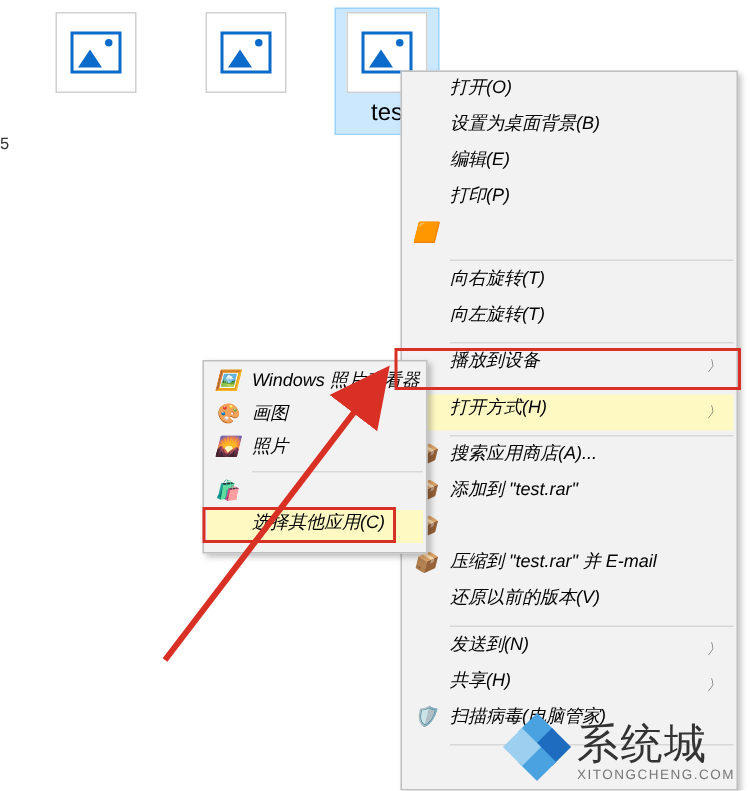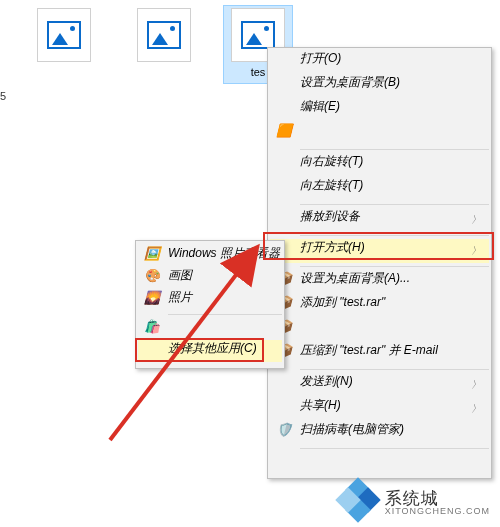--- a/index.html
+++ b/index.html
@@ -27,21 +27,21 @@
     border: 1px solid #d0d0d0;
     background: #fff;
     display: flex; align-items: center; justify-content: center;
   }
   .file-icon.selected {
     background: #cce8ff;
     outline: 1px solid #99d1ff;
     padding: 2px 0 4px;
   }
   .file-icon .label {
-    font-size: 11px;
+    font-size: 16px;
     color: #000;
     word-break: break-all;
     line-height: 1.2;
   }
   .pic-glyph {
     width: 34px; height: 28px;
     border: 2px solid #0a6bcb;
     position: relative;
     background: #fff;
   }
@@ -111,21 +111,21 @@
     pointer-events: none;
   }
 
   
   .watermark {
     position: absolute;
     right: 10px; bottom: 6px;
     display: flex; align-items: center;
     gap: 6px;
   }
-  .watermark .txt { font-size: 17px; color: #333; font-family: "SimHei","Microsoft YaHei"; letter-spacing:1px;}
+  .watermark .txt { font-size: 28px; color: #333; font-family: "SimHei","Microsoft YaHei"; letter-spacing:1px;}
   .watermark .sub { font-size: 9px; color: #777; display:block; margin-top:-4px; letter-spacing:1px;}
   .wm-logo { width:40px; height:40px; position:relative; }
   .wm-logo div { position:absolute; width:18px; height:18px; transform: rotate(45deg); }
   .wm-logo .a{ background:#4aa3e0; left:10px; top:0;}
   .wm-logo .b{ background:#1e6cc0; left:20px; top:10px;}
   .wm-logo .c{ background:#4aa3e0; left:10px; top:20px;}
   .wm-logo .d{ background:#9ccff0; left:0; top:10px;}
 
   .trunc-label {
     position:absolute; left:0; top:90px; font-size:11px; color:#333;
@@ -161,20 +161,23 @@
     <div class="ctx-item">
         <span>打开(O)</span>
       </div>
     <div class="ctx-item">
         <span>设置为桌面背景(B)</span>
       </div>
     <div class="ctx-item">
         <span>编辑(E)</span>
       </div>
     <div class="ctx-item">
+        <span>打印(P)</span>
+      </div>
+    <div class="ctx-item">
         <span class="ico">🟧</span>
       </div>
     <div class="ctx-sep"></div>
     <div class="ctx-item">
         <span>向右旋转(T)</span>
       </div>
     <div class="ctx-item">
         <span>向左旋转(T)</span>
       </div>
     <div class="ctx-sep"></div>
@@ -183,32 +186,35 @@
         <span class="arrow">〉</span>
       </div>
     <div class="ctx-sep"></div>
     <div class="ctx-item hover">
         <span>打开方式(H)</span>
         <span class="arrow">〉</span>
       </div>
     <div class="ctx-sep"></div>
     <div class="ctx-item">
         <span class="ico">📦</span>
-        <span>设置为桌面背景(A)...</span>
+        <span>搜索应用商店(A)...</span>
       </div>
     <div class="ctx-item">
         <span class="ico">📦</span>
         <span>添加到 "test.rar"</span>
       </div>
     <div class="ctx-item">
         <span class="ico">📦</span>
       </div>
     <div class="ctx-item">
         <span class="ico">📦</span>
         <span>压缩到 "test.rar" 并 E-mail</span>
+      </div>
+    <div class="ctx-item">
+        <span>还原以前的版本(V)</span>
       </div>
     <div class="ctx-sep"></div>
     <div class="ctx-item">
         <span>发送到(N)</span>
         <span class="arrow">〉</span>
       </div>
     <div class="ctx-item">
         <span>共享(H)</span>
         <span class="arrow">〉</span>
       </div>

